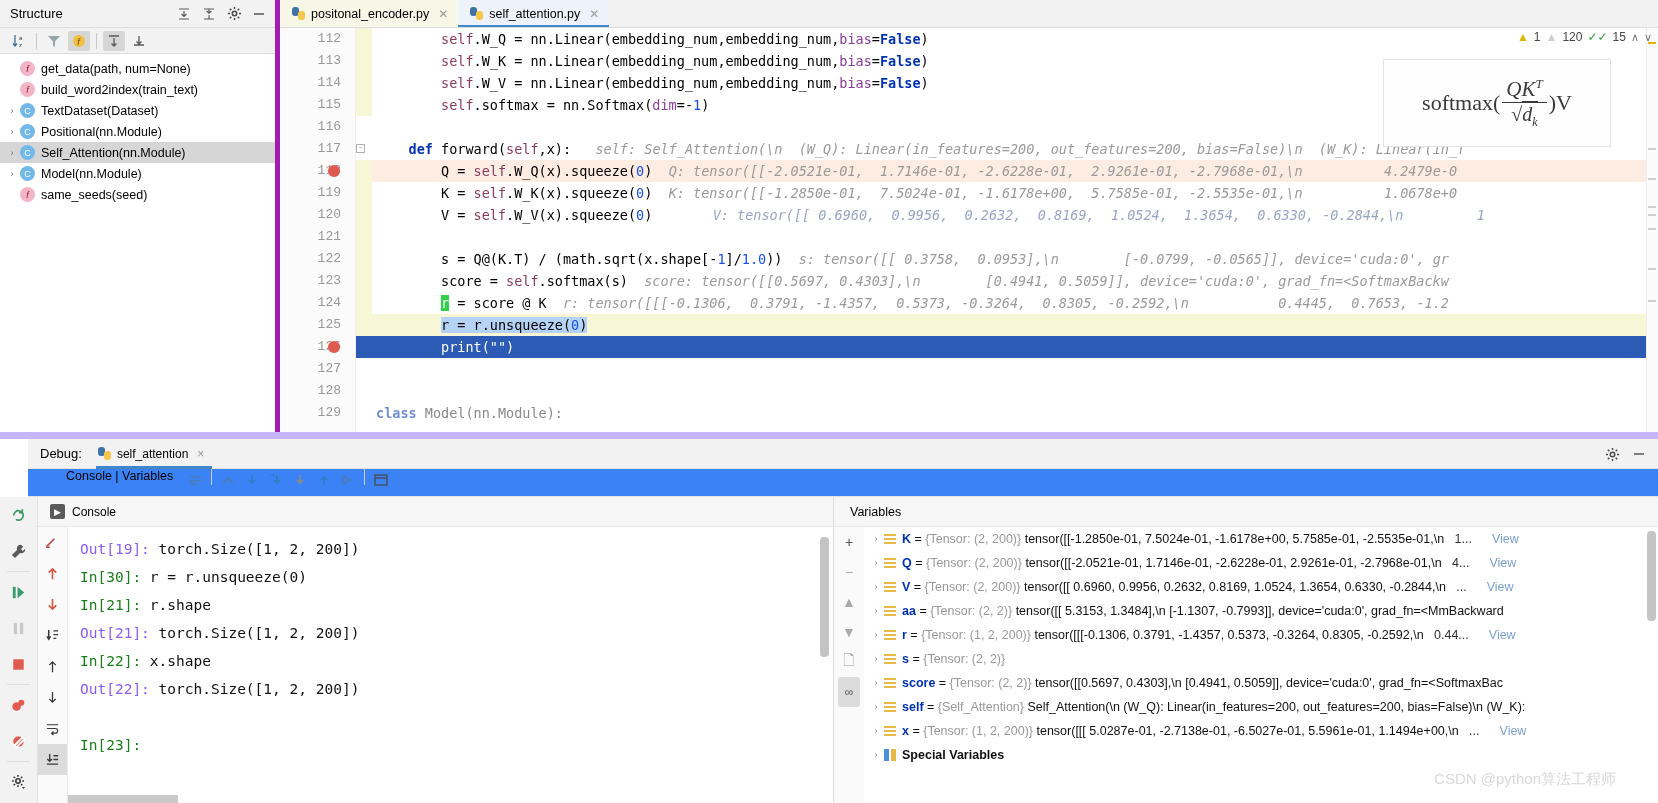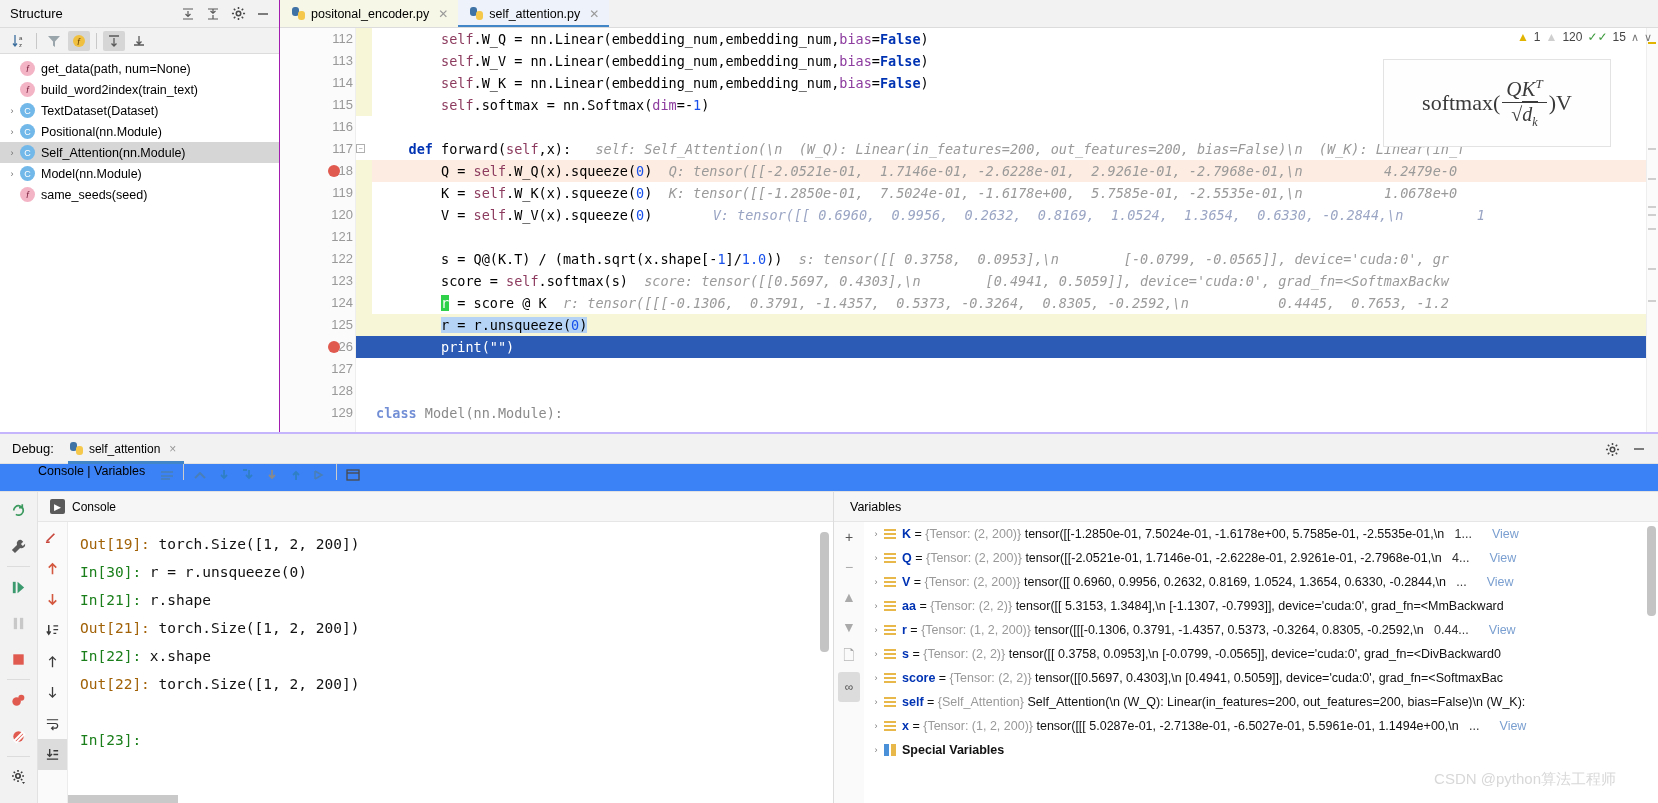--- a/index.html
+++ b/index.html
@@ -13,21 +13,21 @@
     color: #000;
   }
   .app { position: relative; width: 1658px; height: 803px; }
 
   
   .top-area { position: absolute; left:0; top:0; width:1658px; height:432px; }
 
   
   .structure-panel {
     position: absolute; left: 0; top: 0; width: 280px; height: 432px;
-    background: #ffffff; border-right: 1px solid #a21caf;
+    background: #ffffff; border-right: 5px solid #a21caf;
   }
   .structure-header {
     height: 28px; display: flex; align-items: center;
     padding-left: 10px; background: #f2f2f2; border-bottom: 1px solid #dcdcdc;
   }
   .structure-title { font-size: 13px; color: #000; flex: 1; }
   .hdr-icons { display:flex; align-items:center; gap: 9px; padding-right: 8px; }
   .hdr-icons .ic { width:16px; height:16px; display:flex; align-items:center; justify-content:center; color:#5a5a5a; }
   .structure-toolbar {
     height: 26px; display: flex; align-items: center; gap: 3px;
@@ -69,22 +69,22 @@
   .pyicon::before { background:#3f72a5; left:0; top:0; }
   .pyicon::after { background:#f5c84b; right:0; bottom:0; }
   .tabclose { color:#999; font-size: 12px; margin-left: 3px; }
 
   .code-area { position: relative; height: 404px; overflow: hidden; background:#fff; }
   .gutter {
     position: absolute; left: 0; top: 0; width: 76px; height: 100%;
     background: #fbfbfb; border-right: 1px solid #eee;
   }
   .gutter-line {
-    height: 22px; line-height: 22px; text-align: right; padding-right: 2px;
-    color: #999; font-family: Liberation Sans, sans-serif; font-size: 13px;
+    height: 22px; line-height: 22px; text-align: right; padding-right: 14px;
+    color: #999; font-family: Liberation Mono, monospace; font-size: 13px;
     position: relative;
   }
   .bp { position:absolute; left: 48px; top: 5px; width: 12px; height: 12px; border-radius: 50%; background:#e05a4f; }
   .fold { position:absolute; right: -10px; top: 6px; width: 9px; height: 9px; border:1px solid #b0b0b0; color:#888; font-size:7px; line-height:7px; text-align:center; background:#fff; }
   .code-lines { position: absolute; left: 76px; top: 0; right: 0; height: 100%; }
   .cline {
     height: 22px; line-height: 22px; white-space: pre; position: relative;
     font-family: "DejaVu Sans Mono", monospace; font-size: 13.5px;
   }
   .cl-stripe { position:absolute; left:0; top:0; width:16px; height:100%; }
@@ -123,21 +123,21 @@
     display: flex; align-items: center; justify-content: center;
     font-family: "Liberation Serif", serif; color: #3a3a3a;
   }
   .fsmax { font-size: 22px; }
   .frac { display:inline-flex; flex-direction: column; align-items:center; vertical-align: middle; margin: 0 2px; }
   .frac .top { font-size: 21px; font-style: italic; padding: 0 4px; }
   .frac .bar { width: 100%; height: 1.5px; background: #3a3a3a; }
   .frac .bot { font-size: 20px; font-style: italic; padding: 0 4px; }
 
   
-  .debug-panel { position: absolute; left:0; top: 432px; width: 1658px; height: 371px; background:#fff; border-top:2px solid #c4b5fd; }
+  .debug-panel { position: absolute; left:0; top: 432px; width: 1658px; height: 371px; background:#fff; border-top:7px solid #c4b5fd;padding-left:28px; }
   .debug-header { height: 30px; display:flex; align-items:center; padding-left: 12px; background:#f2f2f2; border-bottom:1px solid #e2e2e2; position:relative; }
   .debug-label { font-size: 13px; margin-right: 14px; }
   .debug-tab { display:flex; align-items:center; gap:6px; position: relative; padding: 0 8px 0 2px; height: 30px; }
   .debug-tab::after { content:''; position:absolute; left:0; bottom:0; width:100%; height:2.5px; background:#4286c7; }
   .debug-gear { position:absolute; right: 38px; top: 8px; color:#5a5a5a; }
   .debug-min { position:absolute; right: 12px; top: 8px; color:#5a5a5a; }
 
   .debug-toolbar { height: 28px; display:flex; background:#3b82f6; border-bottom:1px solid #e2e2e2; padding-left: 38px; }
   .dt-label { font-size: 12.5px; margin-right: 10px; }
   .dt-ic { width:24px; height:22px; display:flex; align-items:center; justify-content:center; color:#4a7fb5; font-size:13px; }
@@ -149,21 +149,21 @@
 
   .console-rail { position:absolute; left:38px; top: 88px; width: 30px; height: 283px; background:#fafafa; border-right:1px solid #ececec; }
   .crail-ic { height: 31px; display:flex; align-items:center; justify-content:center; font-size:14px; }
   .crail-ic.active { background:#dcdcdc; }
 
   .console-head { position:absolute; left:38px; top:58px; width: 795px; height: 30px; display:flex; align-items:center; padding-left:12px; background:#f6f6f6; border-bottom:1px solid #e6e6e6; }
   .console-icon { width:15px;height:15px;background:#5a5a5a;color:#fff;font-size:9px;display:flex;align-items:center;justify-content:center;margin-right:7px;border-radius:2px; }
   .console-body { position:absolute; left:68px; top:88px; width: 765px; height: 283px; background:#fff; overflow:hidden; padding: 8px 0 0 12px; }
   .cons-line { height: 28px; line-height: 28px; font-family: "DejaVu Sans Mono", monospace; font-size: 14.5px; white-space: pre; }
   .cons-in { color: #1a7f1a; }
-  .cons-out { color: #a16207; }
+  .cons-out { color: #8b5cf6; }
   .cons-txt { color:#111; }
 
   .console-scroll { position:absolute; left:820px; top:98px; width:9px; height:120px; background:#c4c4c4; border-radius:4px; }
   .vsplit { position:absolute; left:833px; top:58px; width:1px; height:313px; background:#dcdcdc; }
 
   
   .vars-head { position:absolute; left:834px; top:58px; right:0; height:30px; display:flex; align-items:center; padding-left:16px; background:#f6f6f6; border-bottom:1px solid #e6e6e6; font-size:12.5px; }
   .vars-rail { position:absolute; left:834px; top:88px; width:30px; height:283px; background:#fafafa; }
   .vrail-ic { height:30px; display:flex; align-items:center; justify-content:center; color:#555; font-size:14px; }
   .vars-body { position:absolute; left:864px; top:88px; right:0; height:283px; background:#fff; overflow:hidden; }
@@ -334,22 +334,22 @@
           <div class="gutter-line"><span>124</span></div>
           <div class="gutter-line"><span>125</span></div>
           <div class="gutter-line"><span class="bp"></span><span>126</span></div>
           <div class="gutter-line"><span>127</span></div>
           <div class="gutter-line"><span>128</span></div>
           <div class="gutter-line"><span>129</span></div>
         </div>
 
         <div class="code-lines">
           <div class="cline"><span class="cl-stripe yellow-stripe"></span><span class="code-txt"><span class="self">        self</span>.W_Q = nn.Linear(embedding_num,embedding_num,<span class="kw2">bias</span>=<span class="k">False</span>)</span></div>
+          <div class="cline"><span class="cl-stripe yellow-stripe"></span><span class="code-txt"><span class="self">        self</span>.W_K = nn.Linear(embedding_num,embedding_num,<span class="kw2">bias</span>=<span class="k">False</span>)</span></div>
           <div class="cline"><span class="cl-stripe yellow-stripe"></span><span class="code-txt"><span class="self">        self</span>.W_V = nn.Linear(embedding_num,embedding_num,<span class="kw2">bias</span>=<span class="k">False</span>)</span></div>
-          <div class="cline"><span class="cl-stripe yellow-stripe"></span><span class="code-txt"><span class="self">        self</span>.W_K = nn.Linear(embedding_num,embedding_num,<span class="kw2">bias</span>=<span class="k">False</span>)</span></div>
           <div class="cline"><span class="cl-stripe yellow-stripe"></span><span class="code-txt"><span class="self">        self</span>.softmax = nn.Softmax(<span class="kw2">dim</span>=-<span class="num">1</span>)</span></div>
           <div class="cline"><span class="code-txt"></span></div>
           <div class="cline"><span class="code-txt">    <span class="k">def</span> forward(<span class="self">self</span>,x):   <span class="hint">self: Self_Attention(\n  (W_Q): Linear(in_features=200, out_features=200, bias=False)\n  (W_K): Linear(in_f</span></span></div>
           <div class="cline hl-exec"><span class="cl-stripe yellow-stripe"></span><span class="code-txt">        Q = <span class="self">self</span>.W_Q(x).squeeze(<span class="num">0</span>)  <span class="hint">Q: tensor([[-2.0521e-01,  1.7146e-01, -2.6228e-01,  2.9261e-01, -2.7968e-01,\n          4.2479e-0</span></span></div>
           <div class="cline"><span class="cl-stripe yellow-stripe"></span><span class="code-txt">        K = <span class="self">self</span>.W_K(x).squeeze(<span class="num">0</span>)  <span class="hint">K: tensor([[-1.2850e-01,  7.5024e-01, -1.6178e+00,  5.7585e-01, -2.5535e-01,\n          1.0678e+0</span></span></div>
           <div class="cline"><span class="cl-stripe yellow-stripe"></span><span class="code-txt">        V = <span class="self">self</span>.W_V(x).squeeze(<span class="num">0</span>)  <span class="hint-blue">V: tensor([[ 0.6960,  0.9956,  0.2632,  0.8169,  1.0524,  1.3654,  0.6330, -0.2844,\n         1</span></span></div>
           <div class="cline"><span class="cl-stripe yellow-stripe"></span><span class="code-txt"></span></div>
           <div class="cline"><span class="cl-stripe yellow-stripe"></span><span class="code-txt">        s = Q@(K.T) / (math.sqrt(x.shape[-<span class="num">1</span>]/<span class="num">1.0</span>))  <span class="hint">s: tensor([[ 0.3758,  0.0953],\n        [-0.0799, -0.0565]], device='cuda:0', gr</span></span></div>
           <div class="cline"><span class="cl-stripe yellow-stripe"></span><span class="code-txt">        score = <span class="self">self</span>.softmax(s)  <span class="hint">score: tensor([[0.5697, 0.4303],\n        [0.4941, 0.5059]], device='cuda:0', grad_fn=&lt;SoftmaxBackw</span></span></div>
           <div class="cline"><span class="cl-stripe yellow-stripe"></span><span class="code-txt">        <span class="green-caret white-txt">r</span> = score @ K  <span class="hint">r: tensor([[[-0.1306,  0.3791, -1.4357,  0.5373, -0.3264,  0.8305, -0.2592,\n           0.4445,  0.7653, -1.2</span></span></div>
@@ -644,21 +644,20 @@
           <span class="vmore">0.44...</span>
           <span class="vview">View</span>
       </div>
       <div class="vrow">
         <span class="vtwisty">›</span>
           <span class="vicon"></span>
         <span class="vname">s</span>
           <span class="vval">&nbsp;=&nbsp;</span>
           <span class="vtype">{Tensor: (2, 2)}</span>
           <span class="vval">&nbsp;</span>
-          <span class="vval">tensor([[ 0.3758,  0.0953],\n        [-0.0799, -0.0565]], device='cuda:0', grad_fn=&lt;DivBackward0</span>
       </div>
       <div class="vrow">
         <span class="vtwisty">›</span>
           <span class="vicon"></span>
         <span class="vname">score</span>
           <span class="vval">&nbsp;=&nbsp;</span>
           <span class="vtype">{Tensor: (2, 2)}</span>
           <span class="vval">&nbsp;</span>
           <span class="vval">tensor([[0.5697, 0.4303],\n        [0.4941, 0.5059]], device='cuda:0', grad_fn=&lt;SoftmaxBac</span>
       </div>

